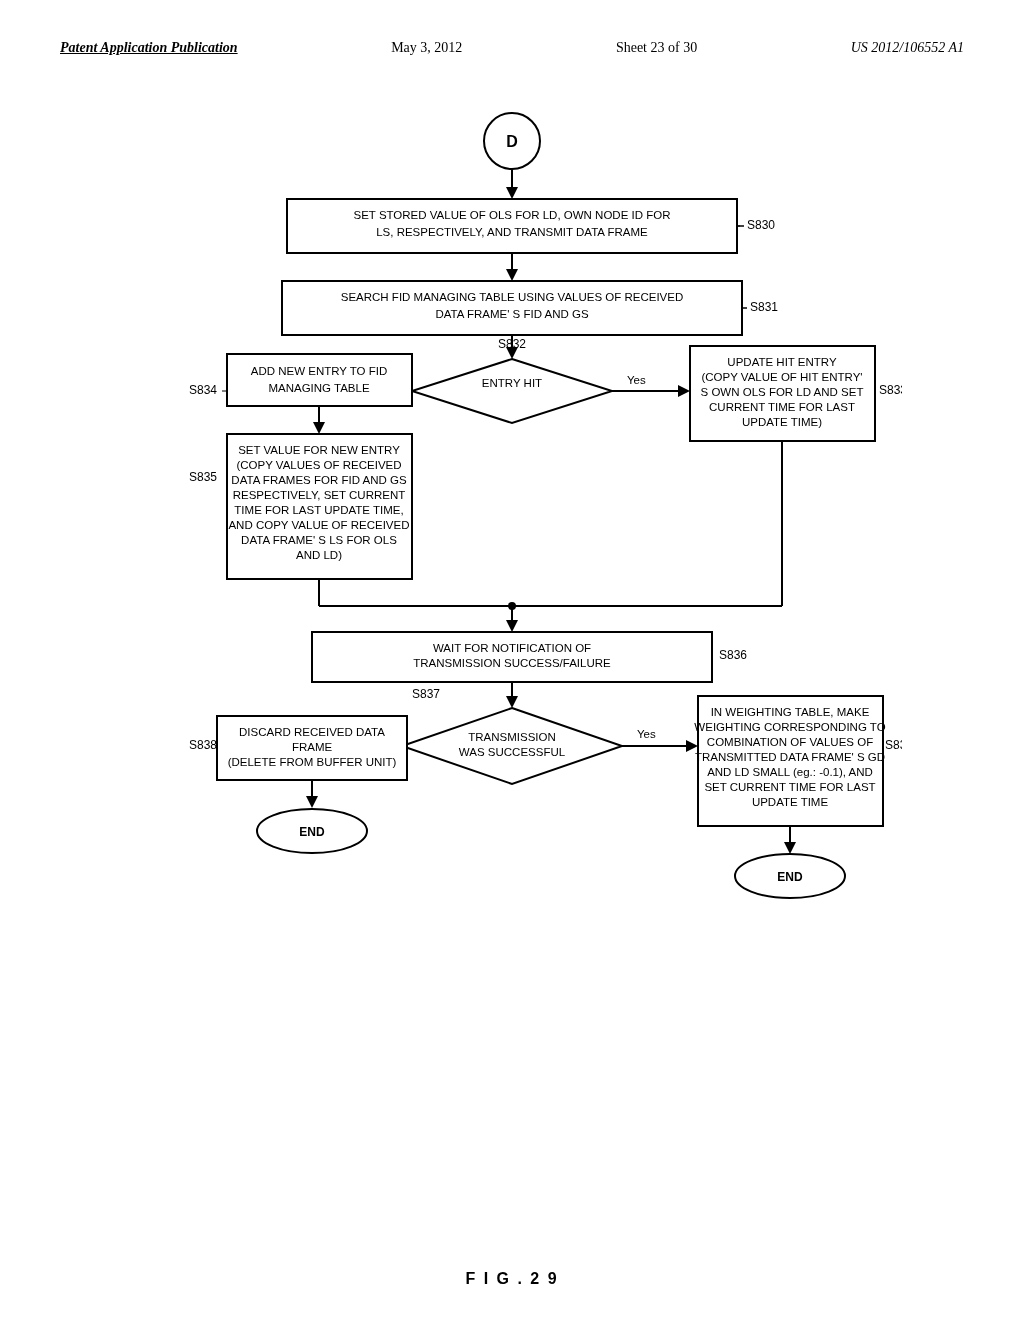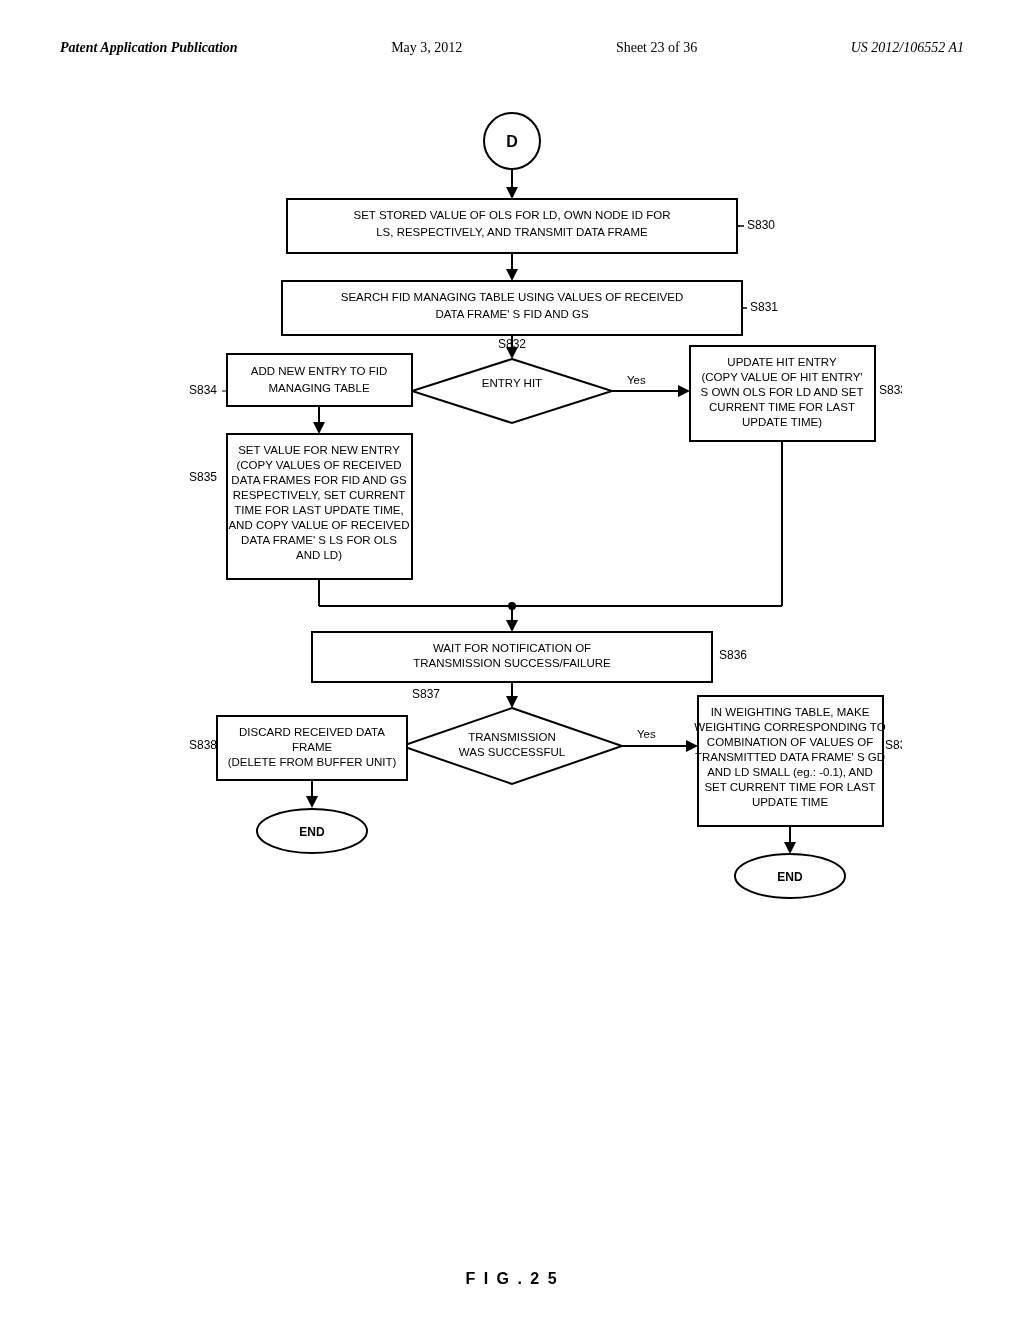--- a/index.html
+++ b/index.html
@@ -21,20 +21,21 @@
     .header {
       display: flex;
       justify-content: space-between;
       align-items: center;
       margin-bottom: 30px;
       font-size: 14px;
     }
     .header-left {
       font-weight: bold;
       font-style: italic;
+      text-decoration: underline;
     }
     .header-center {
       font-size: 14px;
     }
     .header-right {
       font-size: 14px;
       font-style: italic;
     }
     .figure-caption {
       text-align: center;
@@ -50,21 +51,21 @@
       margin: 0 auto;
     }
   </style>
 </head>
 <body>
 
 <div class="page">
   <div class="header">
     <div class="header-left">Patent Application Publication</div>
     <div class="header-center">May 3, 2012</div>
-    <div class="header-center">Sheet 23 of 36</div>
+    <div class="header-center">Sheet 23 of 30</div>
     <div class="header-right">US 2012/106552 A1</div>
   </div>
 
   <div class="svg-container">
     <svg width="780" height="1160" xmlns="http://www.w3.org/2000/svg" font-family="Arial, Helvetica, sans-serif" font-size="11.5">
 
       <circle cx="390" cy="55" r="28" fill="white" stroke="black" stroke-width="2"></circle>
       <text x="390" y="61" text-anchor="middle" font-size="16" font-weight="bold">D</text>
 
       <line x1="390" y1="83" x2="390" y2="105" stroke="black" stroke-width="2"></line>
@@ -198,14 +199,14 @@
       <ellipse cx="668" cy="790" rx="55" ry="22" fill="white" stroke="black" stroke-width="2"></ellipse>
       <text x="668" y="795" text-anchor="middle" font-size="12" font-weight="bold">END</text>
 
       <line x1="615" y1="140" x2="622" y2="140" stroke="black" stroke-width="1.5"></line>
 
       <line x1="620" y1="222" x2="625" y2="222" stroke="black" stroke-width="1.5"></line>
 
     </svg>
   </div>
 
-  <div class="figure-caption">F I G .  2 5</div>
+  <div class="figure-caption">F I G .  2 9</div>
 </div>
 
 </body></html>

